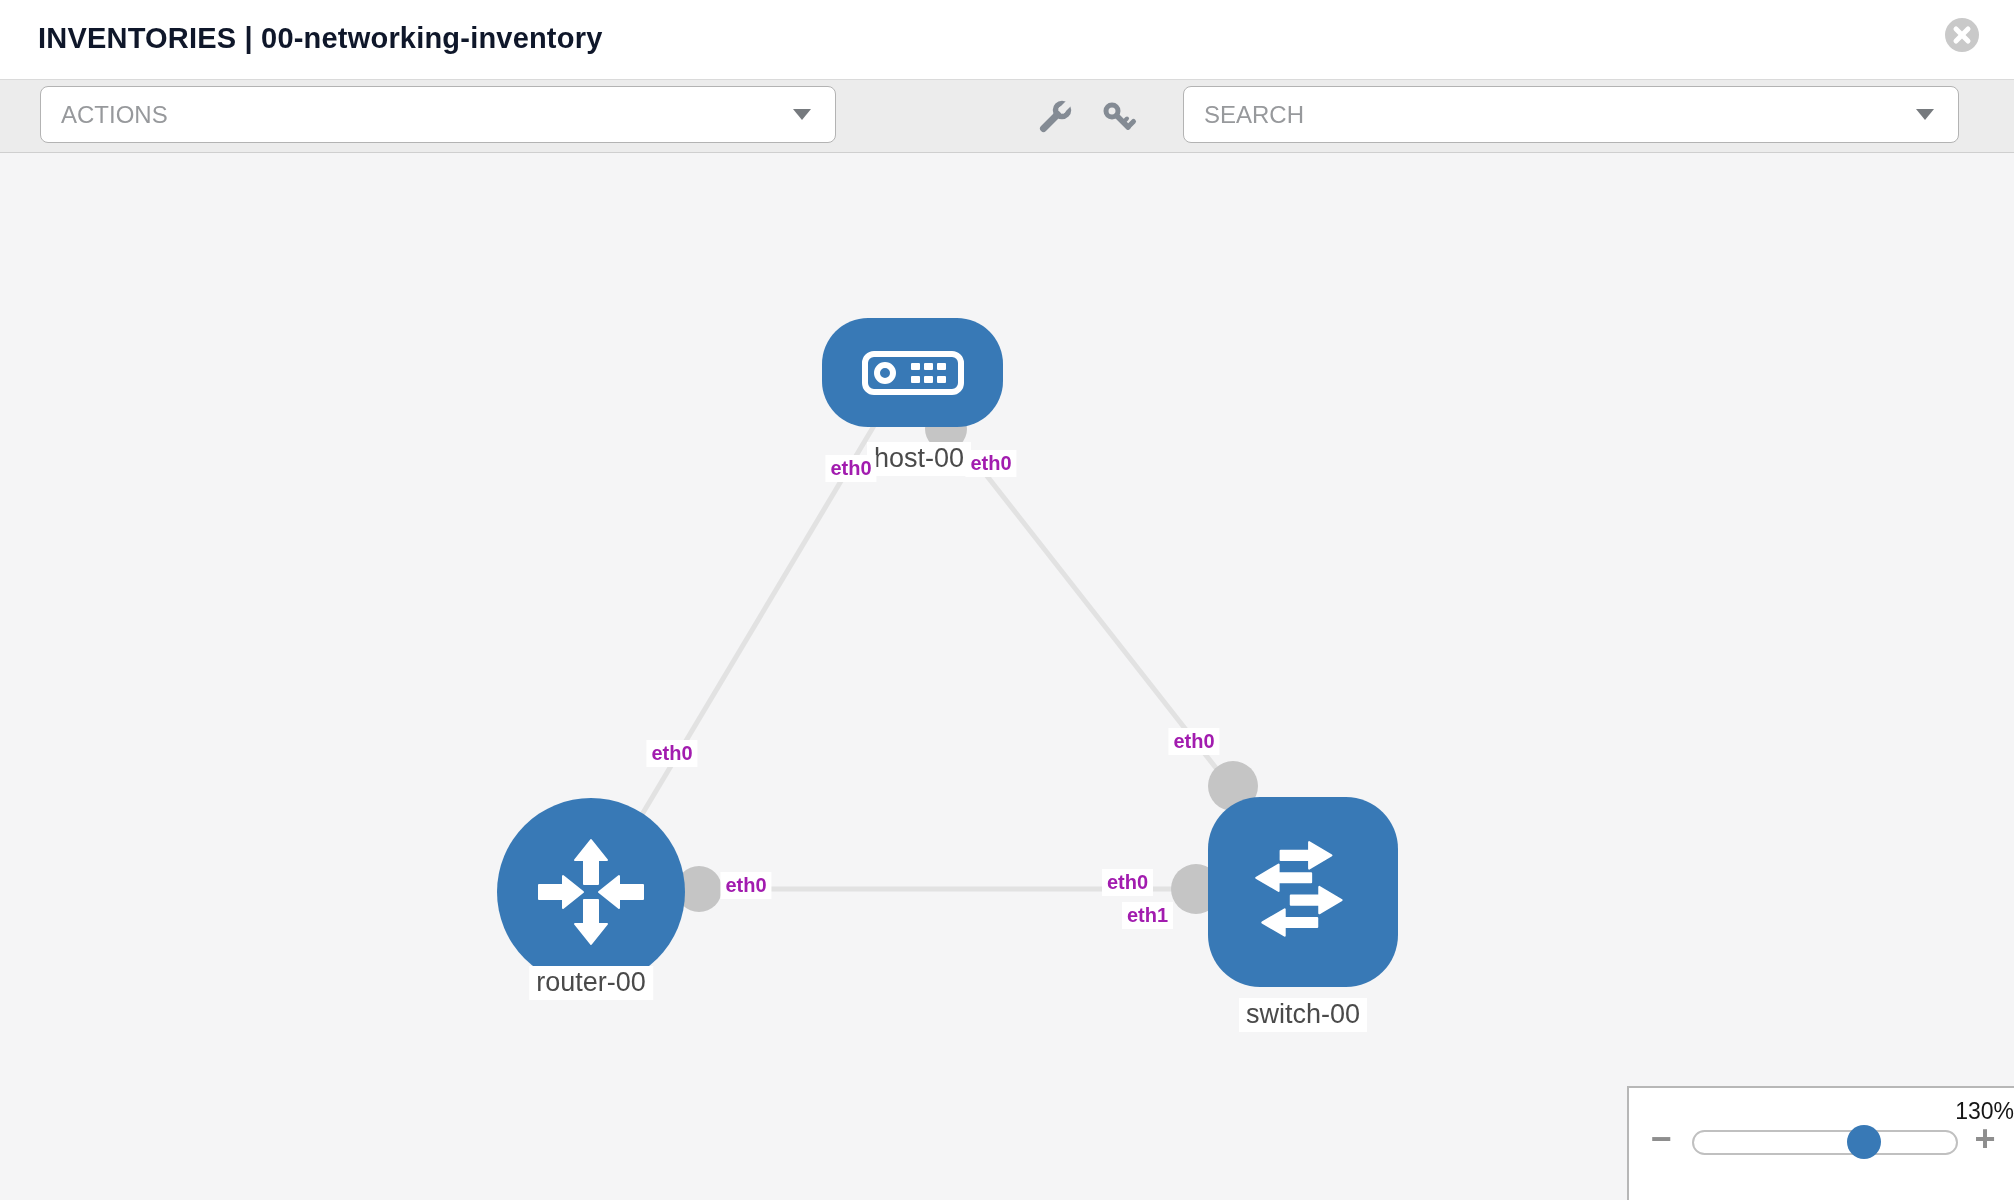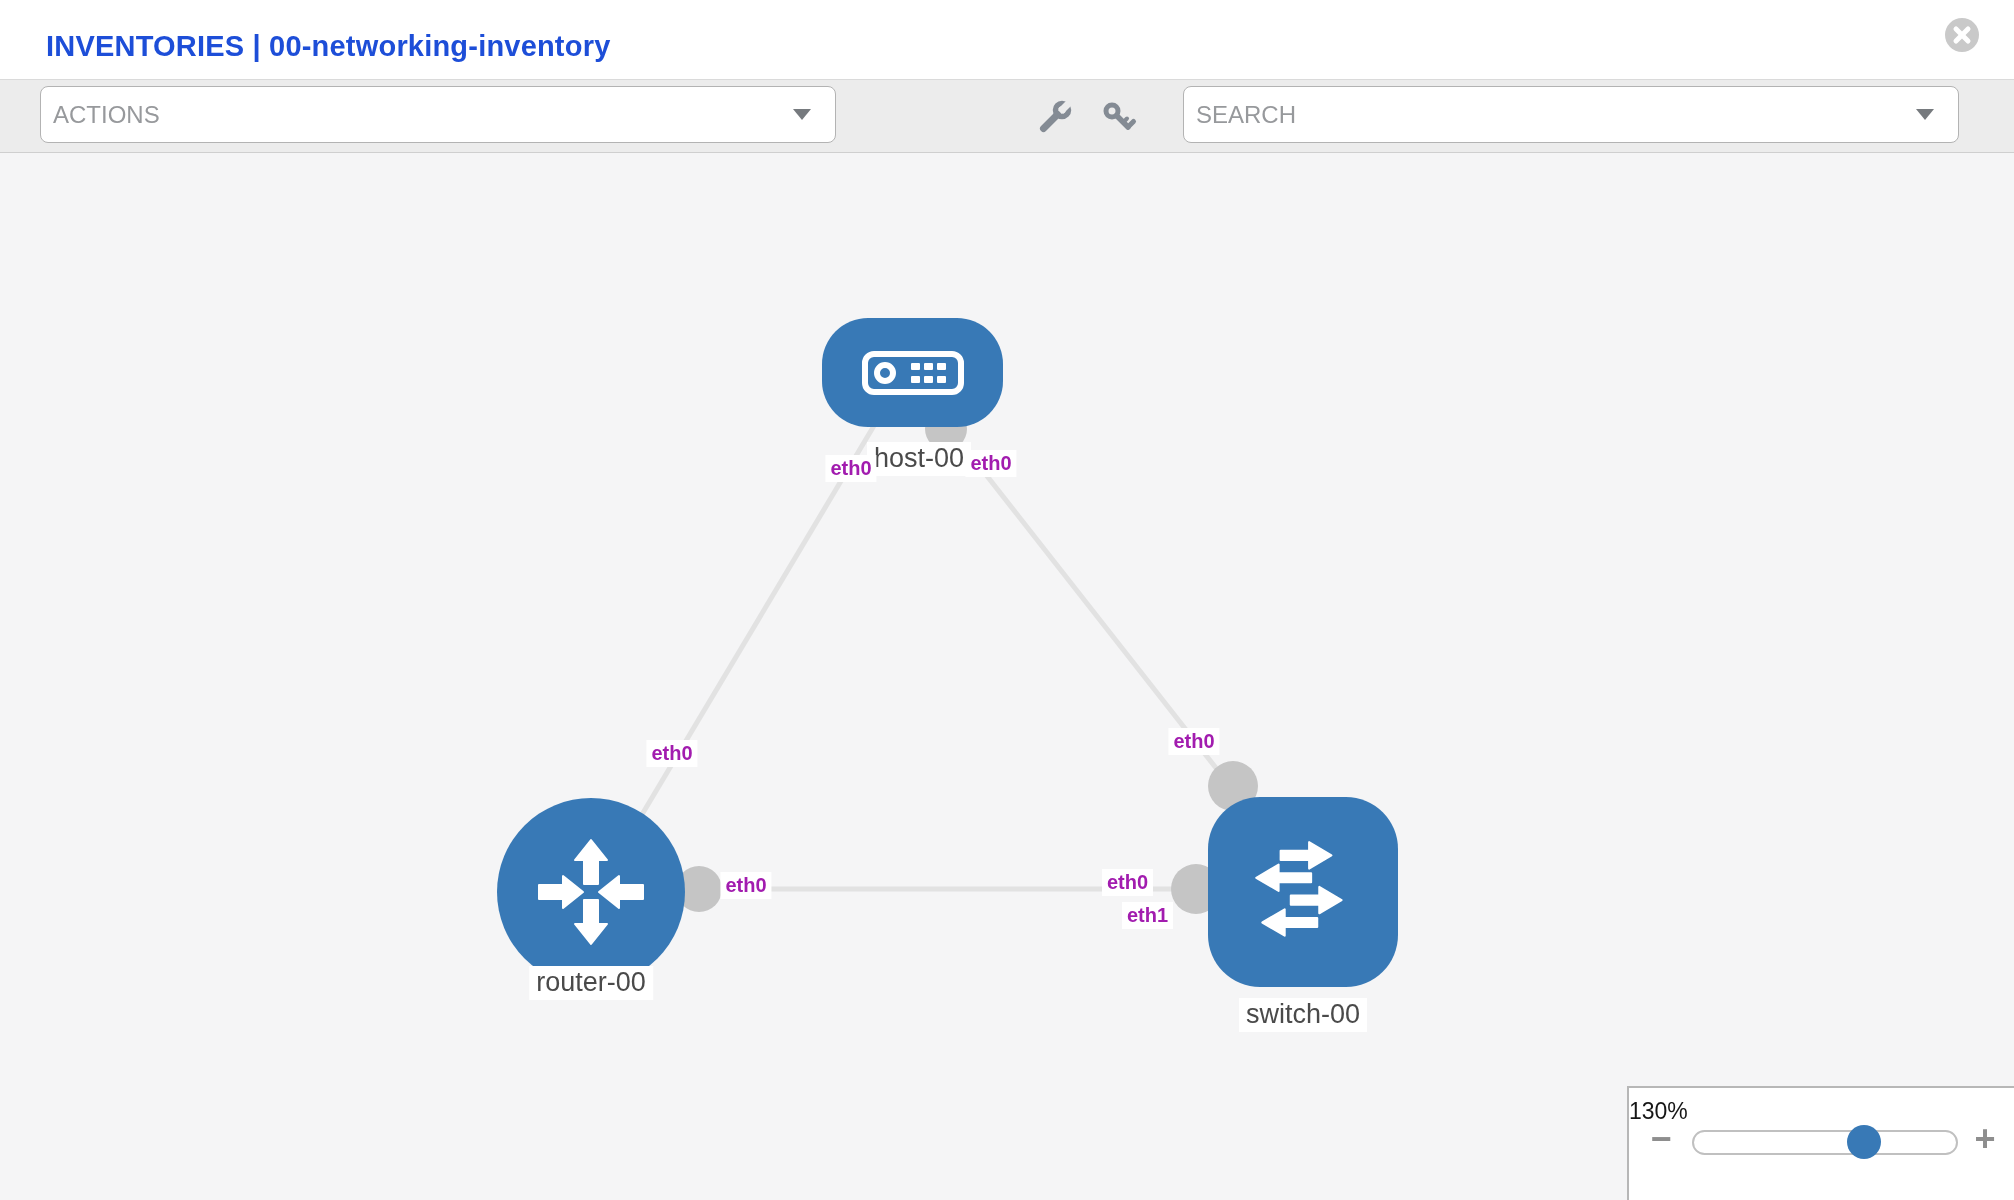--- a/index.html
+++ b/index.html
@@ -2,32 +2,32 @@
 <html><head>
 <meta charset="utf-8">
 <style>
   html,body{margin:0;padding:0;background:#fff;}
   body{font-family:"Liberation Sans","DejaVu Sans",sans-serif;-webkit-font-smoothing:antialiased;}
   .app{position:relative;width:2014px;height:1200px;overflow:hidden;background:#fff;
        --blue:#3879b6;--link:#e2e2e2;--port:#c5c5c5;--canvas:#f5f5f6;--icon-gray:#848b94;}
 
   
   .titlebar{position:absolute;left:0;top:0;width:100%;height:79px;background:#fff;}
-  .titlebar h1{position:absolute;left:38px;top:0;margin:8px;line-height:76px;
-               font-size:29px;font-weight:bold;color:#1d4ed8;letter-spacing:.2px;}
+  .titlebar h1{position:absolute;left:38px;top:0;margin:0;line-height:76px;
+               font-size:29px;font-weight:bold;color:#0f172a;letter-spacing:.2px;}
   .close{position:absolute;left:1945px;top:18px;width:34px;height:34px;border:none;padding:0;
          background:#c9c9c9;border-radius:50%;cursor:pointer;}
   .close svg{display:block;margin:0 auto;}
 
   
   .toolbar{position:absolute;left:0;top:79px;width:100%;height:74px;background:#ececec;
            border-top:1px solid #dadada;border-bottom:1px solid #cfcfcf;box-sizing:border-box;}
   .select{position:absolute;top:6px;height:57px;background:#fff;border:1px solid #b3b3b3;
           border-radius:8px;box-sizing:border-box;display:flex;align-items:center;
-          justify-content:space-between;padding:0 24px 0 12px;cursor:pointer;}
+          justify-content:space-between;padding:0 24px 0 20px;cursor:pointer;}
   .select-label{font-size:24px;color:#97999c;}
   .caret{width:0;height:0;border-left:9px solid transparent;border-right:9px solid transparent;
          border-top:11px solid #767a7e;}
   .select.actions{left:40px;width:796px;}
   .select.search{left:1183px;width:776px;}
   .toolbtn{position:absolute;background:transparent;border:none;padding:0;cursor:pointer;}
   .toolbtn.wrench{left:1036px;top:20px;}
   .toolbtn.key{left:1100px;top:20px;}
 
   
@@ -52,21 +52,21 @@
   .if-a-router{left:672px;top:587px;}
   .if-b-host{left:991px;top:297px;}
   .if-b-switch{left:1194px;top:575px;}
   .if-c-router{left:746px;top:719px;}
   .if-c-switch-under{left:1102px;top:716px;}
   .if-c-switch{left:1122px;top:749px;}
 
   
   .zoom-panel{position:absolute;left:1627px;top:933px;width:400px;height:280px;background:#fff;
               border:2px solid #b7b7b7;box-sizing:border-box;}
-  .zoom-level{position:absolute;left:0;top:10px;width:385px;text-align:left;
+  .zoom-level{position:absolute;left:0;top:10px;width:385px;text-align:right;
               font-size:23px;color:#161616;}
   .zoom-minus,.zoom-plus{position:absolute;top:33px;width:36px;height:36px;background:none;border:none;
               padding:0;font-size:36px;font-weight:bold;color:#8e8e8e;line-height:34px;cursor:pointer;}
   .zoom-minus{left:14px;}
   .zoom-plus{left:338px;}
   .zoom-track{position:absolute;left:63px;top:42px;width:266px;height:25px;background:#fff;
               border:2px solid #c0c0c0;border-radius:14px;box-sizing:border-box;cursor:pointer;}
   .zoom-thumb{position:absolute;left:153px;top:-7px;width:34px;height:34px;border-radius:50%;
               background:var(--blue);cursor:grab;}
 </style>

